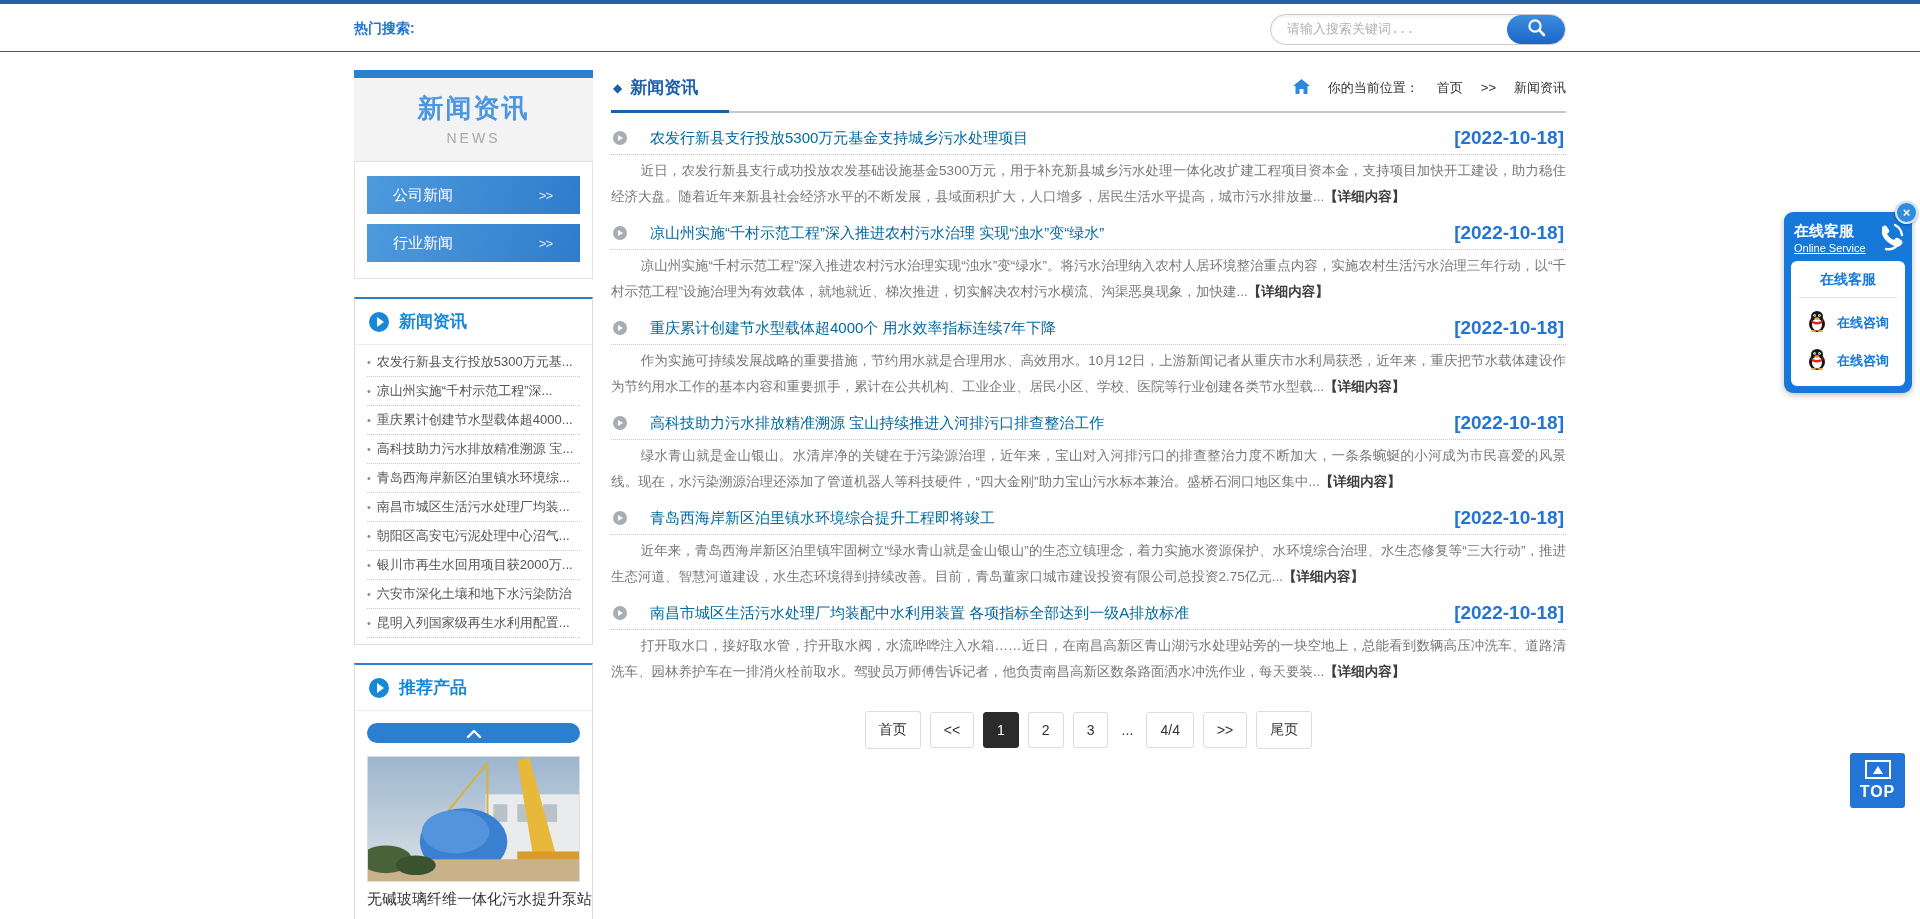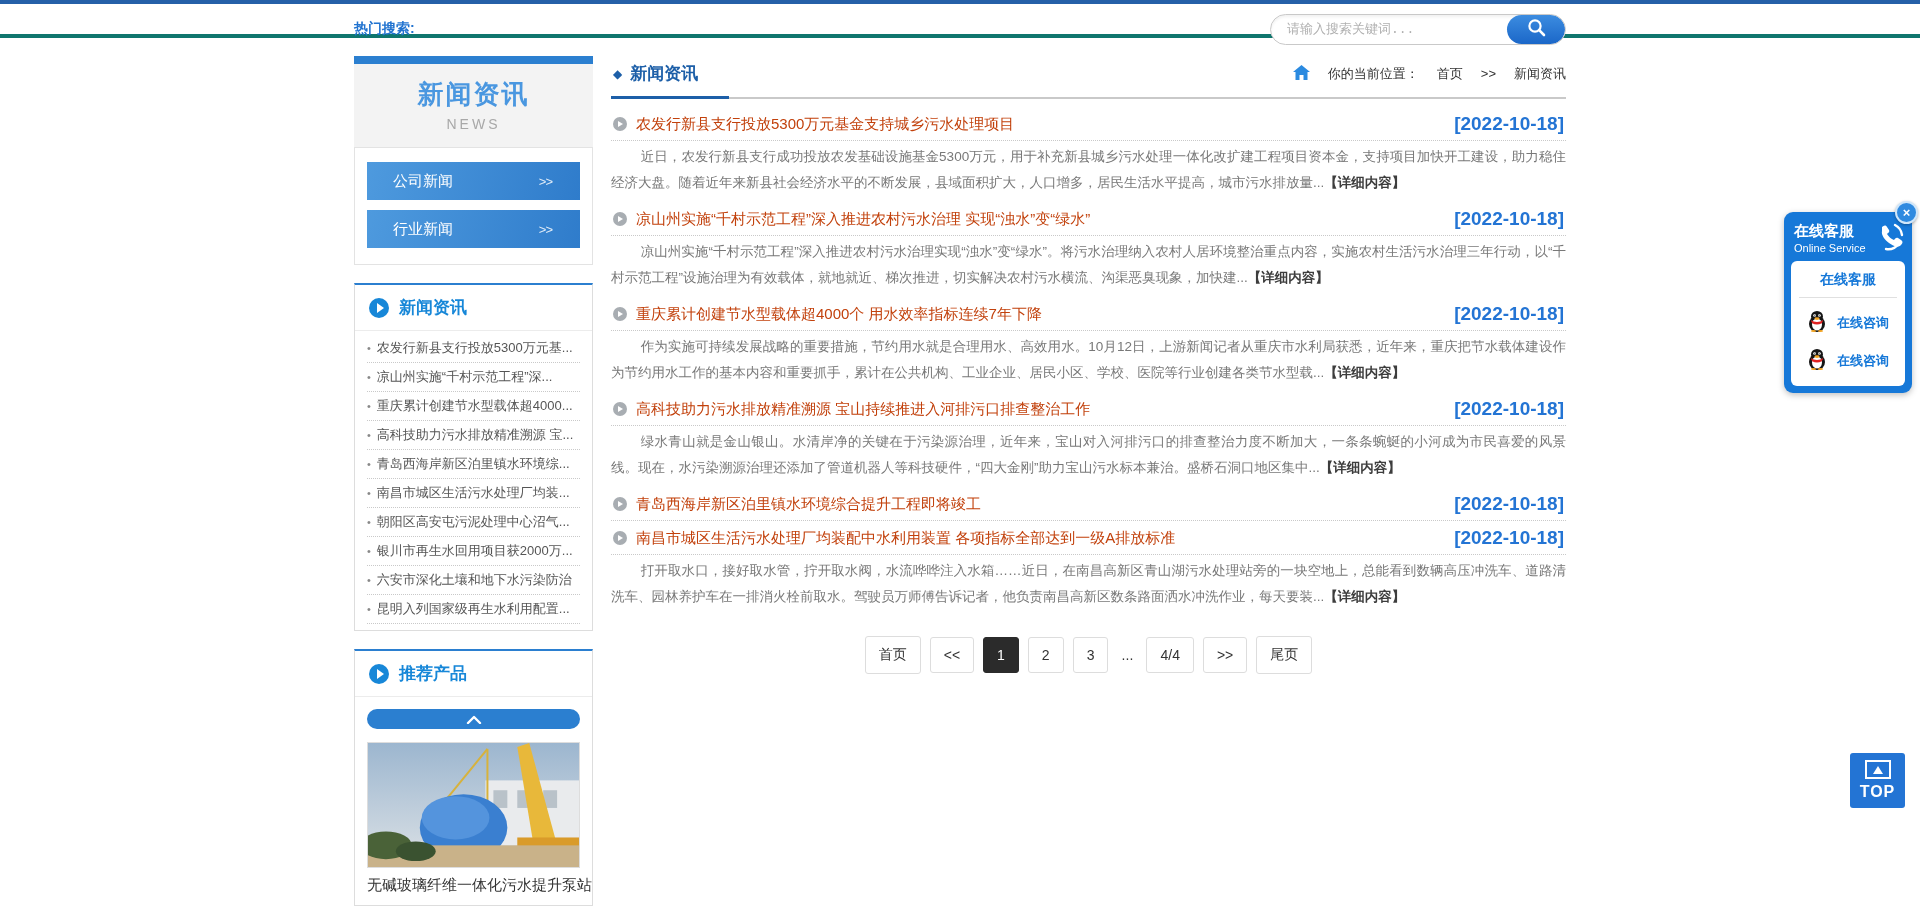--- a/index.html
+++ b/index.html
@@ -3,21 +3,21 @@
 <meta charset="utf-8">
 <style>
   * { box-sizing: border-box; margin: 0; padding: 0; }
   html,body { width:1920px; height:919px; overflow:hidden; background:#fff;
     font-family:"Liberation Sans","DejaVu Sans",sans-serif; }
   body { position:relative; }
   a { text-decoration:none; cursor:pointer; }
 
   
   .topline { height:4px; background:#2560a8; }
-  .topbar { height:34px; background:#fff; border-bottom:4px solid #0f766e; }
+  .topbar { height:48px; background:#fff; border-bottom:1px solid #0f766e; }
   .container { width:1212px; margin:0 auto; position:relative; }
   .topbar-inner { display:flex; align-items:center; height:50px; }
   .hot-search { color:#2173d0; font-weight:bold; font-size:14px; }
   .search-wrap { margin-left:auto; width:296px; height:31px; border:1px solid #c9c9c9;
     border-radius:16px; display:flex; overflow:hidden; background:#fff;
     box-shadow:inset 0 2px 3px rgba(0,0,0,.06); }
   .search-input { flex:1; border:none; outline:none; padding:0 16px; font-size:13px; color:#333; background:transparent;font-family:Liberation Mono, monospace; }
   .search-input::placeholder { color:#b0b0b0; }
   .search-btn { width:58px; border:none; cursor:pointer; border-radius:16px;
     background:linear-gradient(#3c8ce0,#1b67c8); display:flex; align-items:center; justify-content:center; }
@@ -64,38 +64,38 @@
   .main-title { color:#1d5fa8; font-size:17px; font-weight:bold; }
   .blue-seg { position:absolute; left:0; bottom:-2px; width:118px; height:3px; background:#1d5fa8; }
   .crumbs { margin-left:auto; display:flex; align-items:center; gap:18px; font-size:13px; color:#333; }
   .crumbs a { color:#333; }
 
   .articles { margin-top:8px; }
   .a-head { display:flex; align-items:center; padding:6px 2px 5px; border-bottom:1px dotted #c9c9c9; }
   .a-icon { width:14px; height:14px; border-radius:50%; background:#a8adb2; position:relative; flex:0 0 14px; }
   .a-icon::after { content:""; position:absolute; left:5px; top:4px; border-left:5px solid #fff;
     border-top:3px solid transparent; border-bottom:3px solid transparent; }
-  .a-title { margin-left:9px; font-size:15px; color:#c2410c; line-height:20px; }
+  .a-title { margin-left:23px; font-size:15px; color:#0369a1; line-height:20px; }
   .a-date { margin-left:auto; color:#2374d4; font-weight:bold; font-size:19px; }
   .a-sum { font-size:13.5px; color:#787878; line-height:26px; text-indent:2.2em;
     text-align:justify; padding:3px 0 6px; }
   .more { color:#3d3d3d; font-weight:bold; }
 
   .pagination { display:flex; justify-content:center; align-items:center; gap:9px; margin:20px 0 30px; }
   .pg { padding:9px 13px; border:1px solid #ddd; border-radius:3px; font-size:14px; color:#333;
     background:#fff; cursor:pointer; min-width:20px; text-align:center; }
   .pg.active { background:#2b2b2b; color:#fff; border-color:#2b2b2b; }
   .pg.plain { border:none; padding:9px 1px; cursor:default; }
 
   
   .svc { position:absolute; right:8px; top:212px; width:128px; }
   .svc-panel { background:#1678d8; border-radius:9px; padding:7px; box-shadow:0 2px 6px rgba(0,0,0,.25); position:relative; }
   .svc-head { position:relative; padding:3px 3px 7px; }
   .svc-title { color:#fff; font-weight:bold; font-size:15px; }
-  .svc-sub { color:#fff; font-size:11px; margin-top:1px; }
+  .svc-sub { color:#fff; font-size:11px; margin-top:1px;text-decoration:underline; }
   .phone-icon { position:absolute; right:0; top:3px; }
   .svc-body { background:#fff; border-radius:6px; padding:10px 8px 12px; }
   .svc-body-title { text-align:center; color:#1678d8; font-weight:bold; font-size:14px;
     padding-bottom:8px; border-bottom:1px solid #e0e0e0; }
   .svc-row { display:flex; align-items:center; gap:10px; margin-top:12px; padding-left:8px; }
   .svc-link { color:#1678d8; font-size:13px; font-weight:bold; }
   .svc-close { position:absolute; top:-11px; right:-6px; width:23px; height:23px; border-radius:50%;
     background:#2f8ae0; border:2px solid #cfe6fa; color:#fff; font-size:13px; font-weight:bold;
     display:flex; align-items:center; justify-content:center; cursor:pointer; box-shadow:0 1px 3px rgba(0,0,0,.3); }
 
@@ -267,20 +267,21 @@
         </div>
         <div class="a-sum"><span>绿水青山就是金山银山。水清岸净的关键在于污染源治理，近年来，宝山对入河排污口的排查整治力度不断加大，一条条蜿蜒的小河成为市民喜爱的风景线。现在，水污染溯源治理还添加了管道机器人等科技硬件，“四大金刚”助力宝山污水标本兼治。盛桥石洞口地区集中...</span><a class="more">【详细内容】</a></div>
       </div>
 
       <div class="article">
         <div class="a-head">
           <span class="a-icon"></span>
           <a class="a-title">青岛西海岸新区泊里镇水环境综合提升工程即将竣工</a>
           <span class="a-date">[2022-10-18]</span>
         </div>
+        <div class="a-sum"><span>近年来，青岛西海岸新区泊里镇牢固树立“绿水青山就是金山银山”的生态立镇理念，着力实施水资源保护、水环境综合治理、水生态修复等“三大行动”，推进生态河道、智慧河道建设，水生态环境得到持续改善。目前，青岛董家口城市建设投资有限公司总投资2.75亿元...</span><a class="more">【详细内容】</a></div>
       </div>
 
       <div class="article">
         <div class="a-head">
           <span class="a-icon"></span>
           <a class="a-title">南昌市城区生活污水处理厂均装配中水利用装置 各项指标全部达到一级A排放标准</a>
           <span class="a-date">[2022-10-18]</span>
         </div>
         <div class="a-sum"><span>打开取水口，接好取水管，拧开取水阀，水流哗哗注入水箱……近日，在南昌高新区青山湖污水处理站旁的一块空地上，总能看到数辆高压冲洗车、道路清洗车、园林养护车在一排消火栓前取水。驾驶员万师傅告诉记者，他负责南昌高新区数条路面洒水冲洗作业，每天要装...</span><a class="more">【详细内容】</a></div>
       </div>

